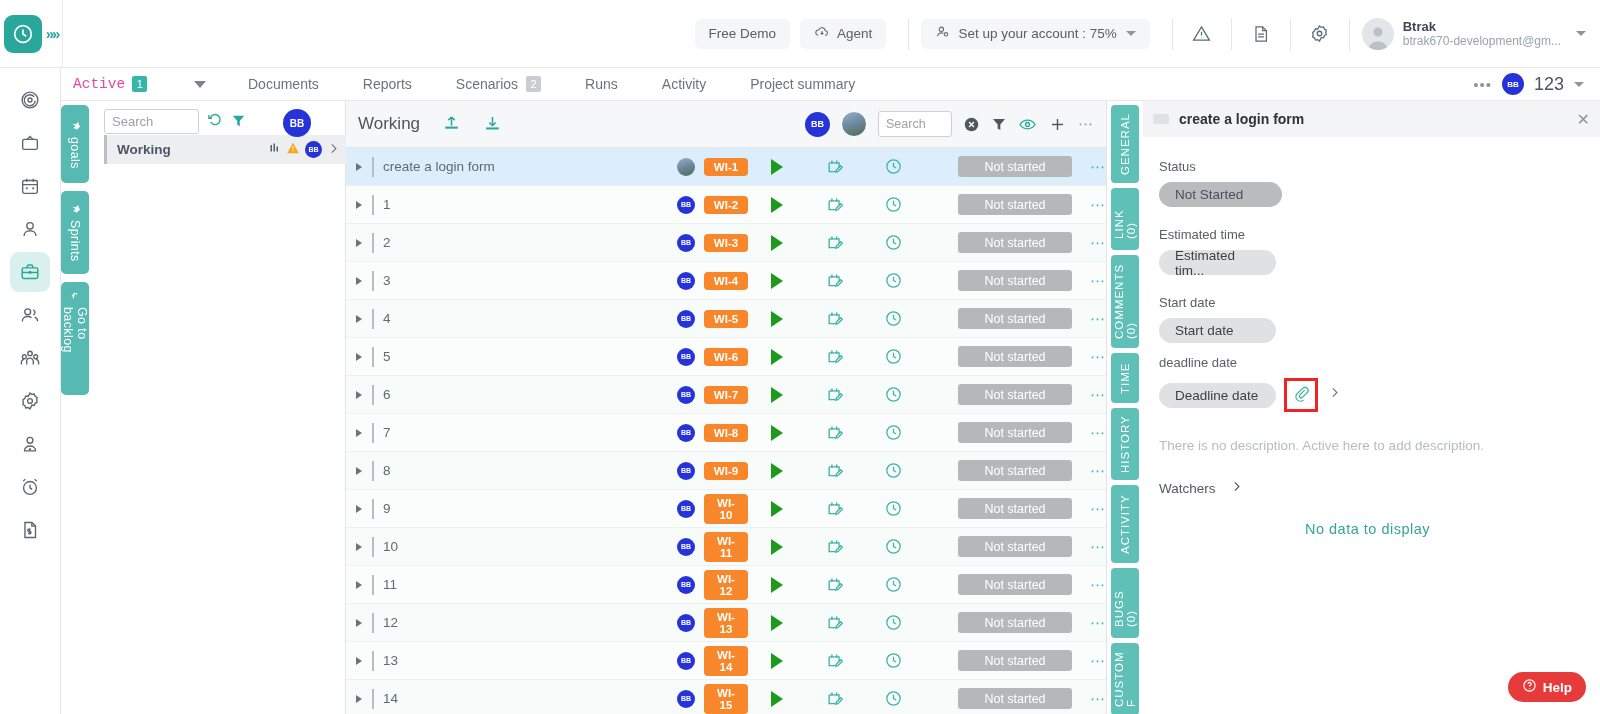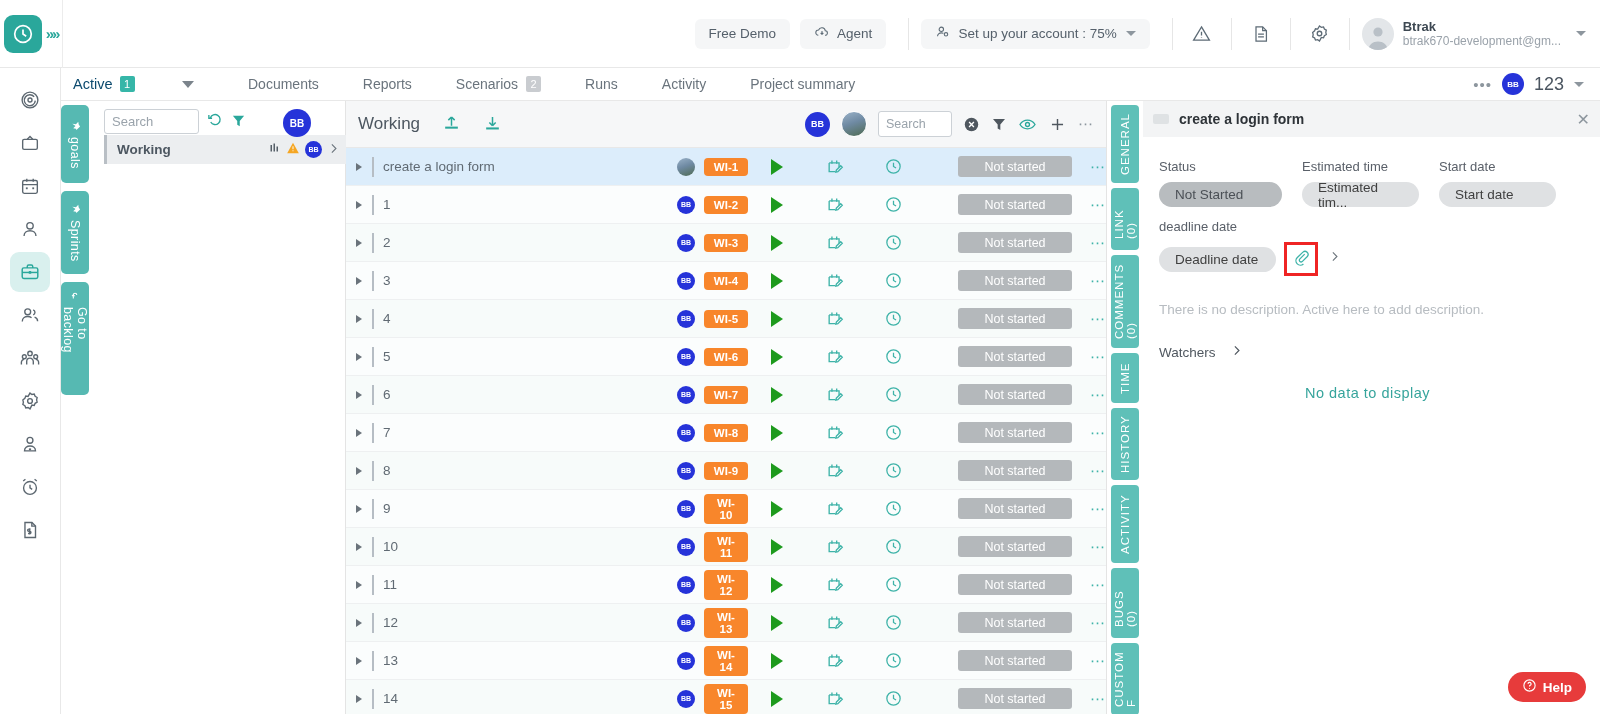--- a/index.html
+++ b/index.html
@@ -56,21 +56,21 @@
     display:flex; align-items:center; justify-content:center; cursor:pointer; color:#5c6770;
   }
   .rail-item.active { background:#d9f0ee; color:#2aa79b; }
 
   
   .tabbar {
     position:absolute; left:61px; top:68px; width:1539px; height:33px;
     background:#fff; border-bottom:1px solid #e8e8e8; display:flex; align-items:center;
   }
   .active-sel { display:flex; align-items:center; gap:7px; padding-left:12px; width:165px; }
-  .active-label { font-size:14.5px; color:#0c4a6e; }
+  .active-label { font-size:14.5px; color:#ec4899;font-family:Liberation Mono, monospace; }
   .badge-teal {
     background:#36b6a8; color:#fff; font-size:11px; border-radius:2px;
     min-width:15px; height:16px; display:flex; align-items:center; justify-content:center; padding:0 3px;
   }
   .badge-gray {
     background:#c9ccd0; color:#fff; font-size:11px; border-radius:2px;
     min-width:15px; height:16px; display:flex; align-items:center; justify-content:center; padding:0 3px;
   }
   .tri-down { width:0;height:0;border-left:6px solid transparent;border-right:6px solid transparent;border-top:7px solid #7b848c; margin-left:40px; cursor:pointer;}
   .tabs { display:flex; align-items:center; gap:0; }
@@ -185,21 +185,21 @@
     font-size:11.5px; padding:11px 0; margin-bottom:5px; cursor:pointer; letter-spacing:1px;
   }
   .rp-main { position:absolute; left:36px; top:0; right:0; height:613px; }
   .rp-head {
     height:36px; background:#f3f4f5; display:flex; align-items:center; padding:0 10px; gap:10px;
   }
   .rp-head-ic { width:16px; height:10px; background:#dfe2e4; border-radius:2px;}
   .rp-title { font-size:14px; font-weight:bold; color:#2e3338; flex:1; }
   .close-x { color:#8d969e; font-size:16px; cursor:pointer; }
   .rp-fields { padding:22px 0 0 16px; }
-  .field-row { display:flex; gap:20px; }
+  .field-row { display:flex; gap:20px;flex-direction:column; }
   .field { }
   .field-label { font-size:13px; color:#5a6069; margin-bottom:8px; }
   .field-pill {
     height:25px; border-radius:13px; display:flex; align-items:center; padding:0 16px;
     font-size:13.5px; cursor:pointer;
   }
   .pill-dark { background:#b8bcbf; color:#4b5056; width:123px; }
   .pill-light { background:#dfe1e3; color:#404040; width:117px; }
   .deadline-block { margin-top:12px; }
   .deadline-row { display:flex; align-items:center; gap:0; margin-top:8px;}

